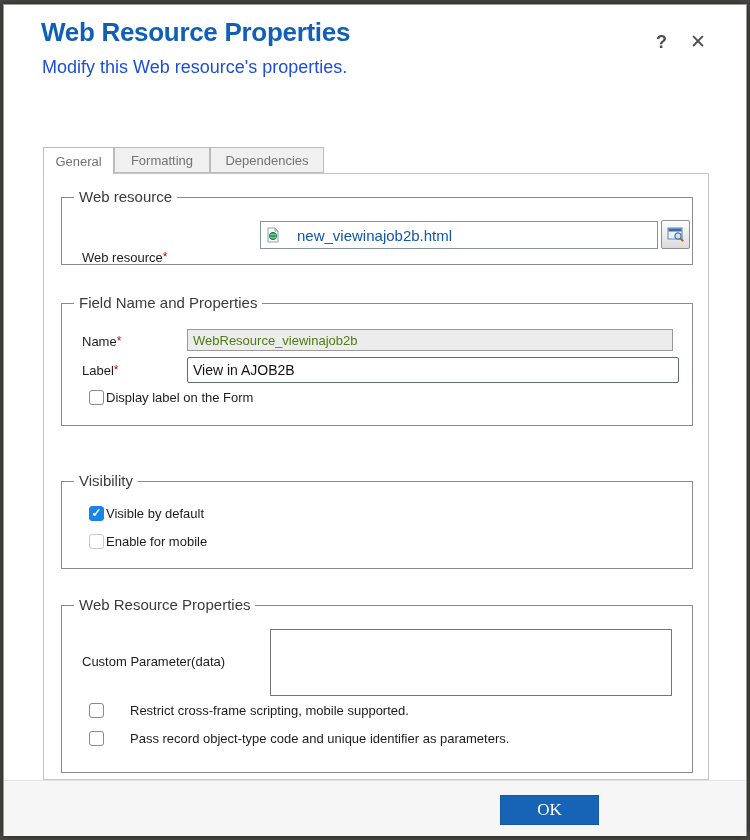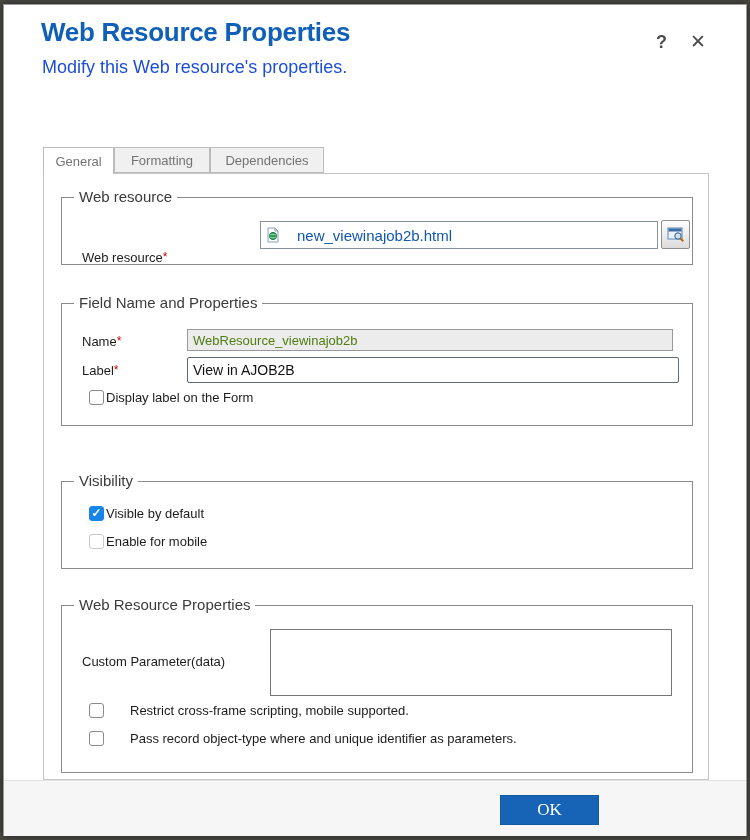--- a/index.html
+++ b/index.html
@@ -207,21 +207,21 @@
     <div class="fs fs-properties">
       <div class="fs-legend">Web Resource Properties</div>
       <div class="f-label" style="left:20px; top:48px;">Custom Parameter(data)</div>
       <textarea class="param-box" style=""></textarea>
       <div class="cb-row spread" style="left:27px; top:97px;">
         <span class="cb"></span>
         <span class="cb-label">Restrict cross-frame scripting, mobile supported.</span>
       </div>
       <div class="cb-row spread" style="left:27px; top:125px;">
         <span class="cb"></span>
-        <span class="cb-label">Pass record object-type where and unique identifier as parameters.</span>
+        <span class="cb-label">Pass record object-type code and unique identifier as parameters.</span>
       </div>
     </div>
 
   </div>
 
   <div class="footer">
     <div class="btn btn-ok">
       <span>OK</span>
     </div>
   </div>

